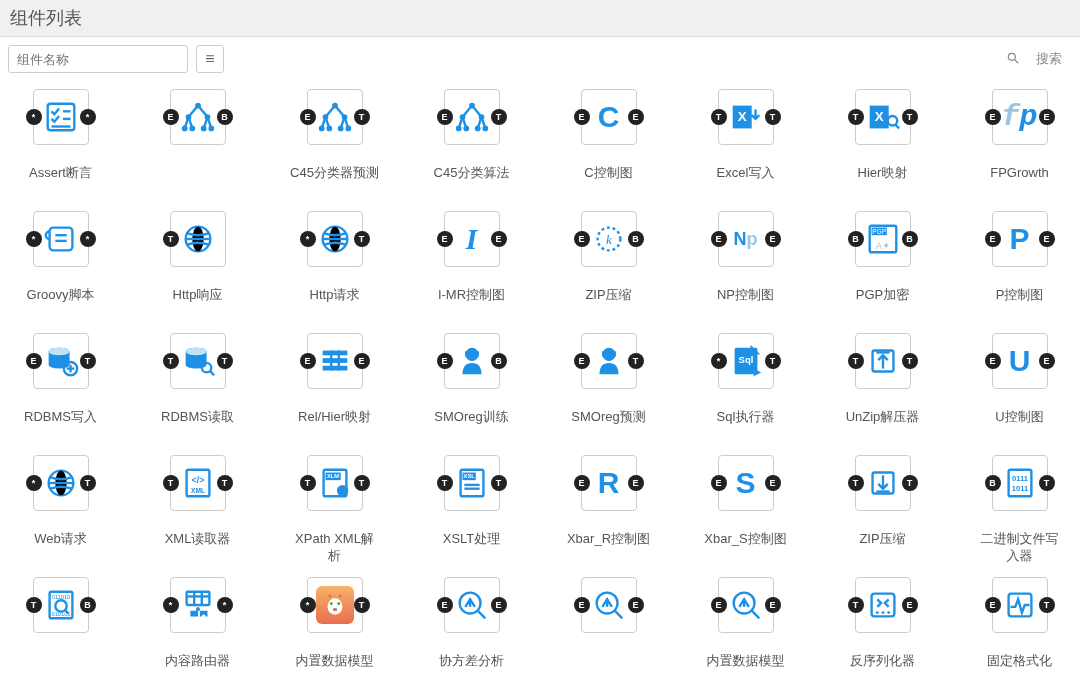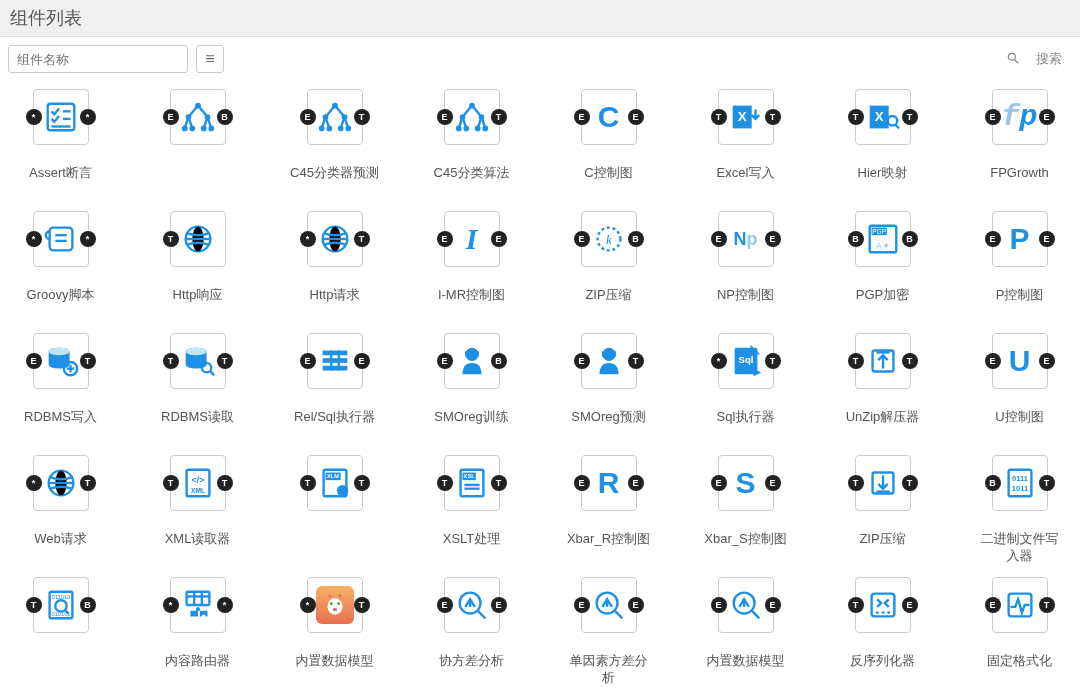--- a/index.html
+++ b/index.html
@@ -386,21 +386,21 @@
         <svg class="svg" viewBox="0 0 40 40">
           <rect x="7" y="9" width="26" height="5" class="fill"></rect>
           <rect x="7" y="17" width="26" height="5" class="fill"></rect>
           <rect x="7" y="25" width="26" height="5" class="fill"></rect>
           <line x1="16" y1="9" x2="16" y2="30" stroke="#fff" stroke-width="1"></line>
           <line x1="24" y1="9" x2="24" y2="30" stroke="#fff" stroke-width="1"></line>
         </svg>
         <div class="badge left">E</div>
         <div class="badge right">E</div>
       </div>
-      <div class="label">Rel/Sql执行器</div>
+      <div class="label">Rel/Hier映射</div>
     </div>
     <div class="cell">
       <div class="icon-wrap">
         <svg class="svg" viewBox="0 0 40 40">
           <circle cx="20" cy="13" r="7" class="fill"></circle>
           <rect x="14" y="11" width="12" height="3" fill="#fff" stroke="none"></rect>
           <circle cx="17" cy="13" r="1" fill="#fff" stroke="none"></circle>
           <circle cx="23" cy="13" r="1" fill="#fff" stroke="none"></circle>
           <path d="M10 34 Q10 22 20 22 Q30 22 30 34 Z" class="fill"></path>
           <path d="M16 24 L20 30 L24 24" fill="#fff" stroke="none"></path>
@@ -490,20 +490,21 @@
         <svg class="svg" viewBox="0 0 40 40">
           <rect x="8" y="6" width="24" height="28" rx="2"></rect>
           <rect x="10" y="9" width="16" height="8" class="fill"></rect>
           <text x="18" y="15" text-anchor="middle" fill="#fff" font-size="6" stroke="none" font-weight="bold">XLM</text>
           <circle cx="28" cy="28" r="6" class="fill"></circle>
           <polyline points="25,28 31,28 28,25 31,28 28,31" stroke="#fff" stroke-width="1.5" fill="none"></polyline>
         </svg>
         <div class="badge left">T</div>
         <div class="badge right">T</div>
       </div>
+      <div class="label">XPath XML解析</div>
     </div>
     <div class="cell">
       <div class="icon-wrap">
         <svg class="svg" viewBox="0 0 40 40">
           <rect x="8" y="6" width="24" height="28" rx="2"></rect>
           <rect x="10" y="9" width="14" height="8" class="fill"></rect>
           <text x="17" y="15" text-anchor="middle" fill="#fff" font-size="6" stroke="none" font-weight="bold">XSL</text>
           <line x1="12" y1="22" x2="28" y2="22"></line>
           <line x1="12" y1="26" x2="28" y2="26"></line>
         </svg>
@@ -615,21 +616,20 @@
       <div class="icon-wrap">
         <svg class="svg" viewBox="0 0 40 40">
           <circle cx="18" cy="18" r="11"></circle>
           <line x1="26" y1="26" x2="34" y2="34"></line>
           <polyline points="13,22 18,14 23,22"></polyline>
           <line x1="18" y1="14" x2="18" y2="22"></line>
         </svg>
         <div class="badge left">E</div>
         <div class="badge right">E</div>
       </div>
-      <div class="label">单因素方差分析</div>
     </div>
     <div class="cell">
       <div class="icon-wrap">
         <svg class="svg" viewBox="0 0 40 40">
           <circle cx="18" cy="18" r="11"></circle>
           <line x1="26" y1="26" x2="34" y2="34"></line>
           <polyline points="13,22 18,14 23,22"></polyline>
           <line x1="18" y1="14" x2="18" y2="22"></line>
         </svg>
         <div class="badge left">E</div>

